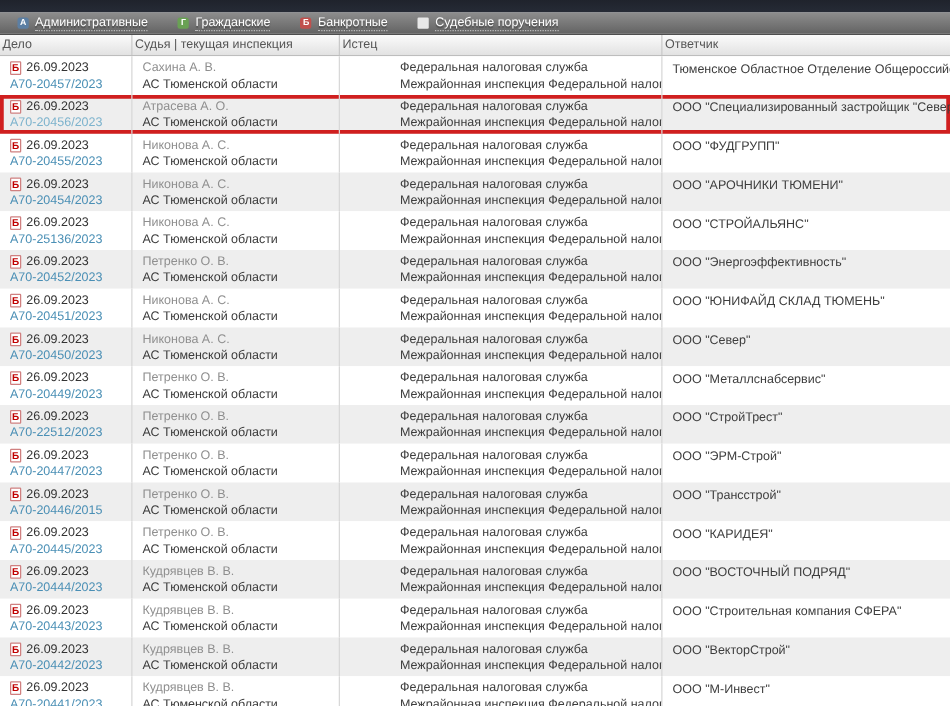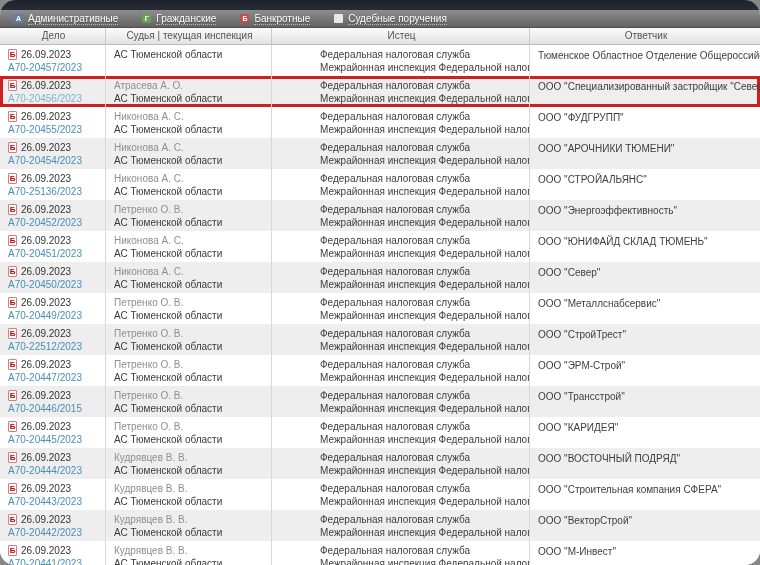--- a/index.html
+++ b/index.html
@@ -1,20 +1,20 @@
 <!DOCTYPE html>
 <html><head>
 <meta charset="utf-8">
 <style>
   * { margin:0; padding:0; box-sizing:border-box; }
   html,body { background:#888; }
   body { font-family:"Liberation Sans", sans-serif; }
   .screen {
     position:relative; width:760px; height:565px; overflow:hidden;
-    background:#fff; margin:0 auto;border-radius:15px;
+    background:#fff; margin:0 auto;
   }
   
   .topbar {
     height:10px; background:linear-gradient(#1f232c,#262b36);
   }
   
   .toolbar {
     height:18px; background:linear-gradient(#8d8d8d,#636363);
     border-bottom:1px solid #4e4e4e;
     display:flex; align-items:center; padding-left:14px;
@@ -36,21 +36,21 @@
     white-space:nowrap;
   }
   
   .grid-row { display:grid; grid-template-columns:106px 166px 258px 230px; }
   .thead {
     height:17px; background:linear-gradient(#fbfbfb,#e2e2e2);
     border-bottom:1px solid #bdbdbd;
   }
   .th {
     font-size:10px; color:#555; line-height:16px; padding-left:2px;
-    border-right:1px solid #c9c9c9; overflow:hidden; white-space:nowrap;text-align:center;
+    border-right:1px solid #c9c9c9; overflow:hidden; white-space:nowrap;
   }
   .th:last-child { border-right:none; }
   .row { height:31px; background:#fff; position:relative; }
   .row.even { background:#eeeeee; }
   .row.highlighted { box-shadow:inset 0 0 0 3px #d01f1f; z-index:2; }
   .cell {
     padding:3px 6px 0 8px; border-right:1px solid #d8d8d8;
     overflow:hidden; white-space:nowrap; font-size:10px; line-height:13px;
   }
   .cell:last-child { border-right:none; }
@@ -104,20 +104,21 @@
   <div>
   <div class="row grid-row">
     <div class="cell">
       <div class="case-line1">
         <span class="case-type-icon">Б</span>
         <span>26.09.2023</span>
       </div>
       <a class="case-link">А70-20457/2023</a>
     </div>
     <div class="cell">
+      <div class="judge">Сахина А. В.</div>
       <div class="court">АС Тюменской области</div>
     </div>
     <div class="cell">
       <div class="pline">Федеральная налоговая служба</div>
       <div class="pline">Межрайонная инспекция Федеральной налоговой службы № 14 по Тюме</div>
     </div>
     <div class="cell defendant">Тюменское Областное Отделение Общероссийской Общественн</div>
   </div>
 
   <div class="row grid-row even highlighted">

